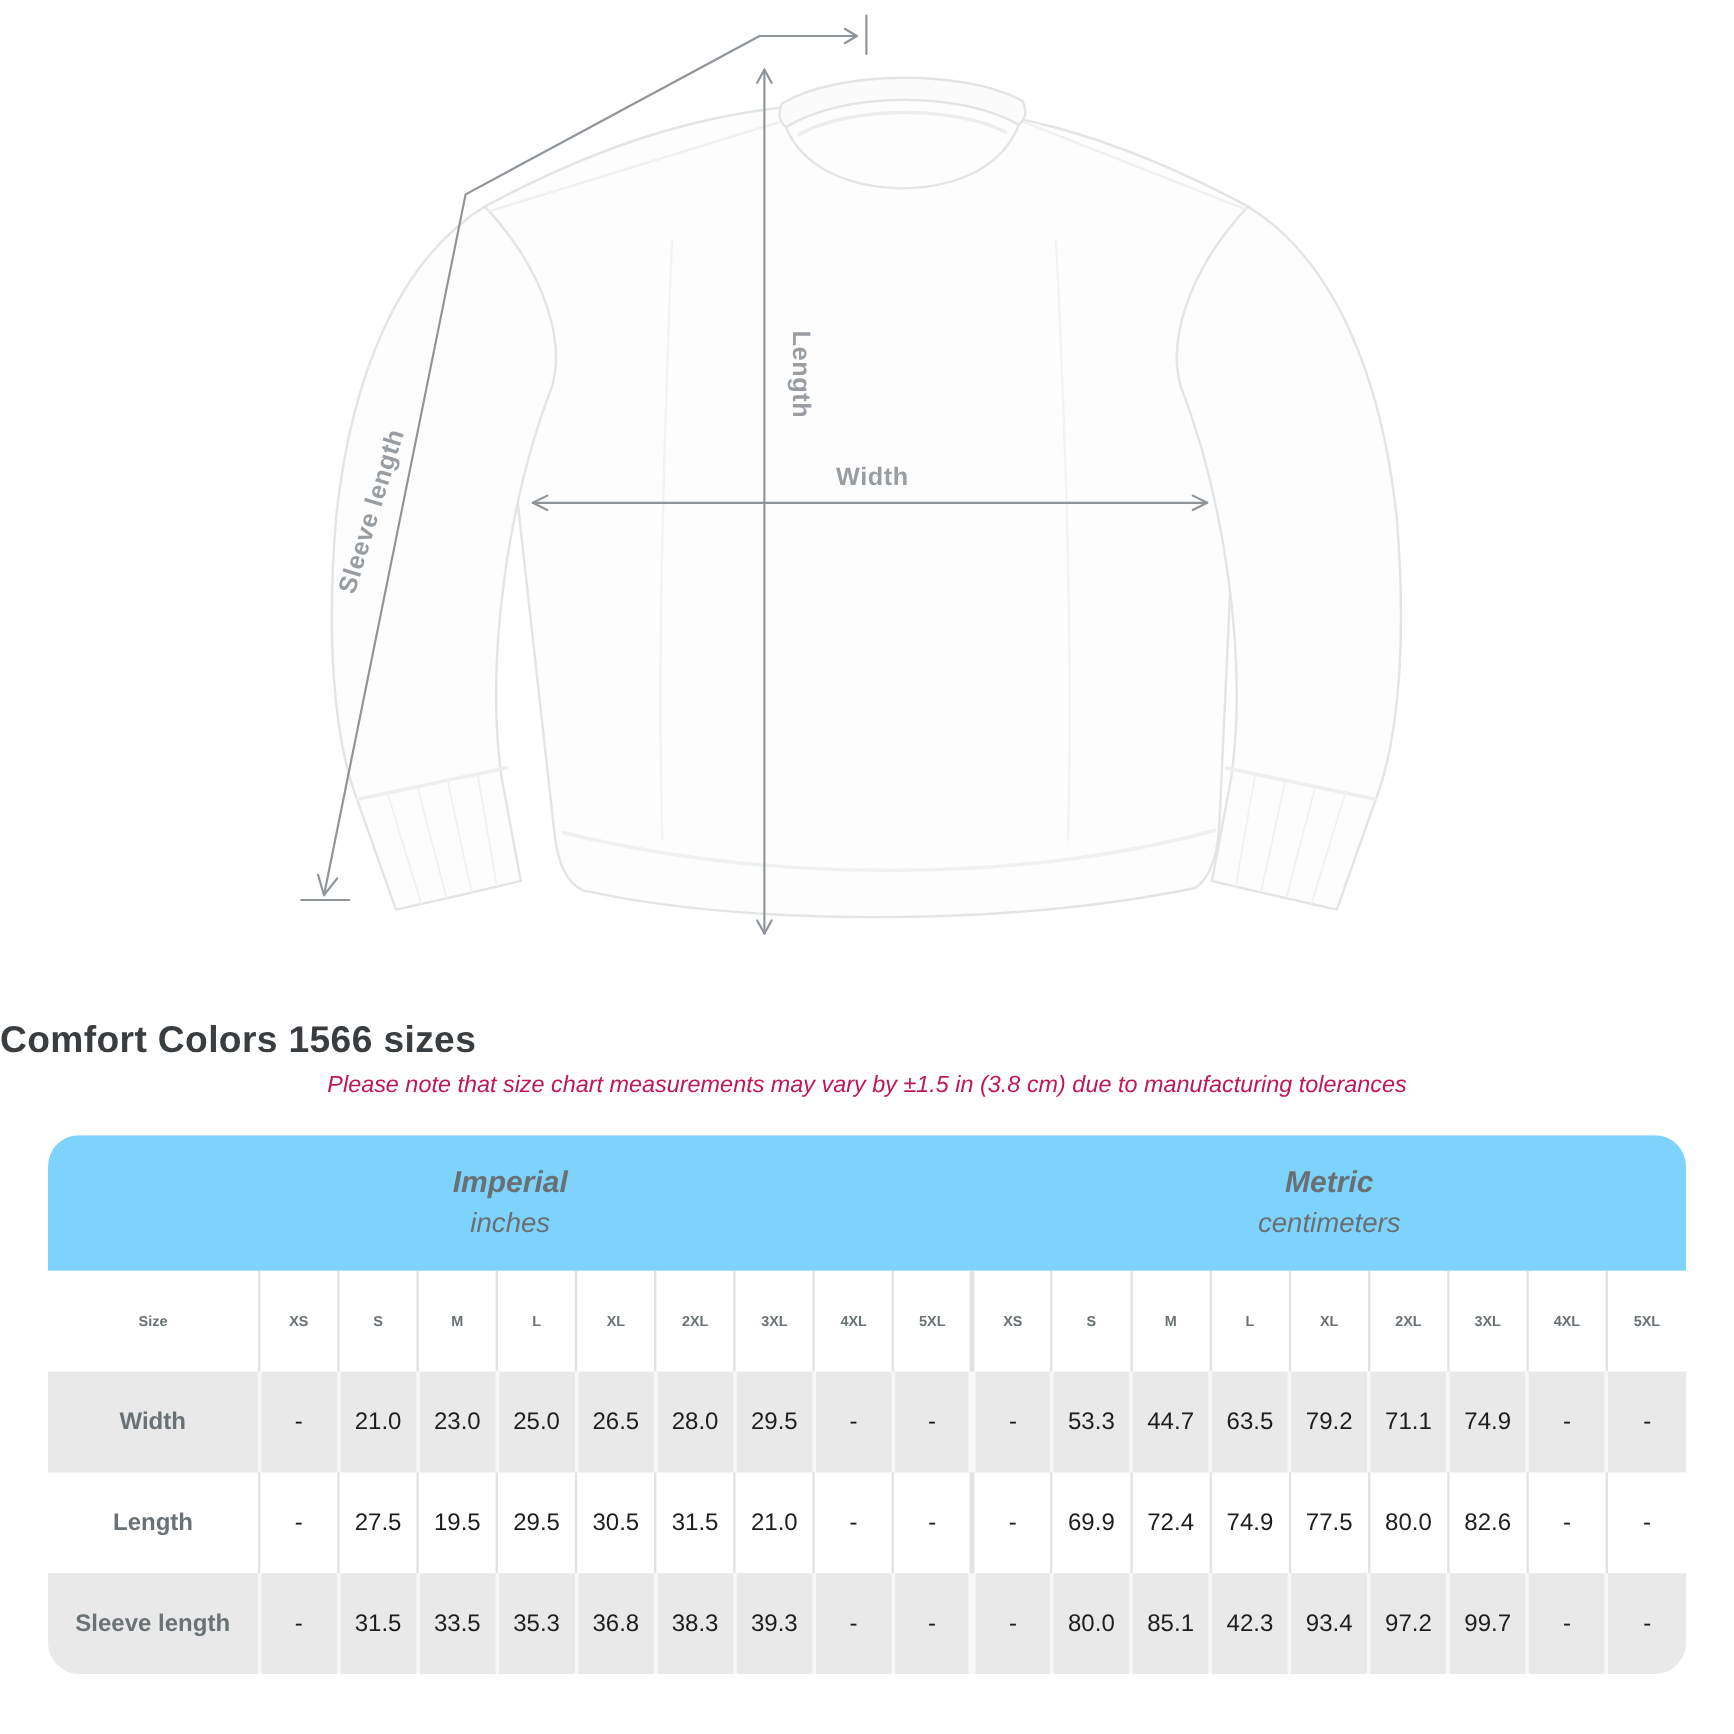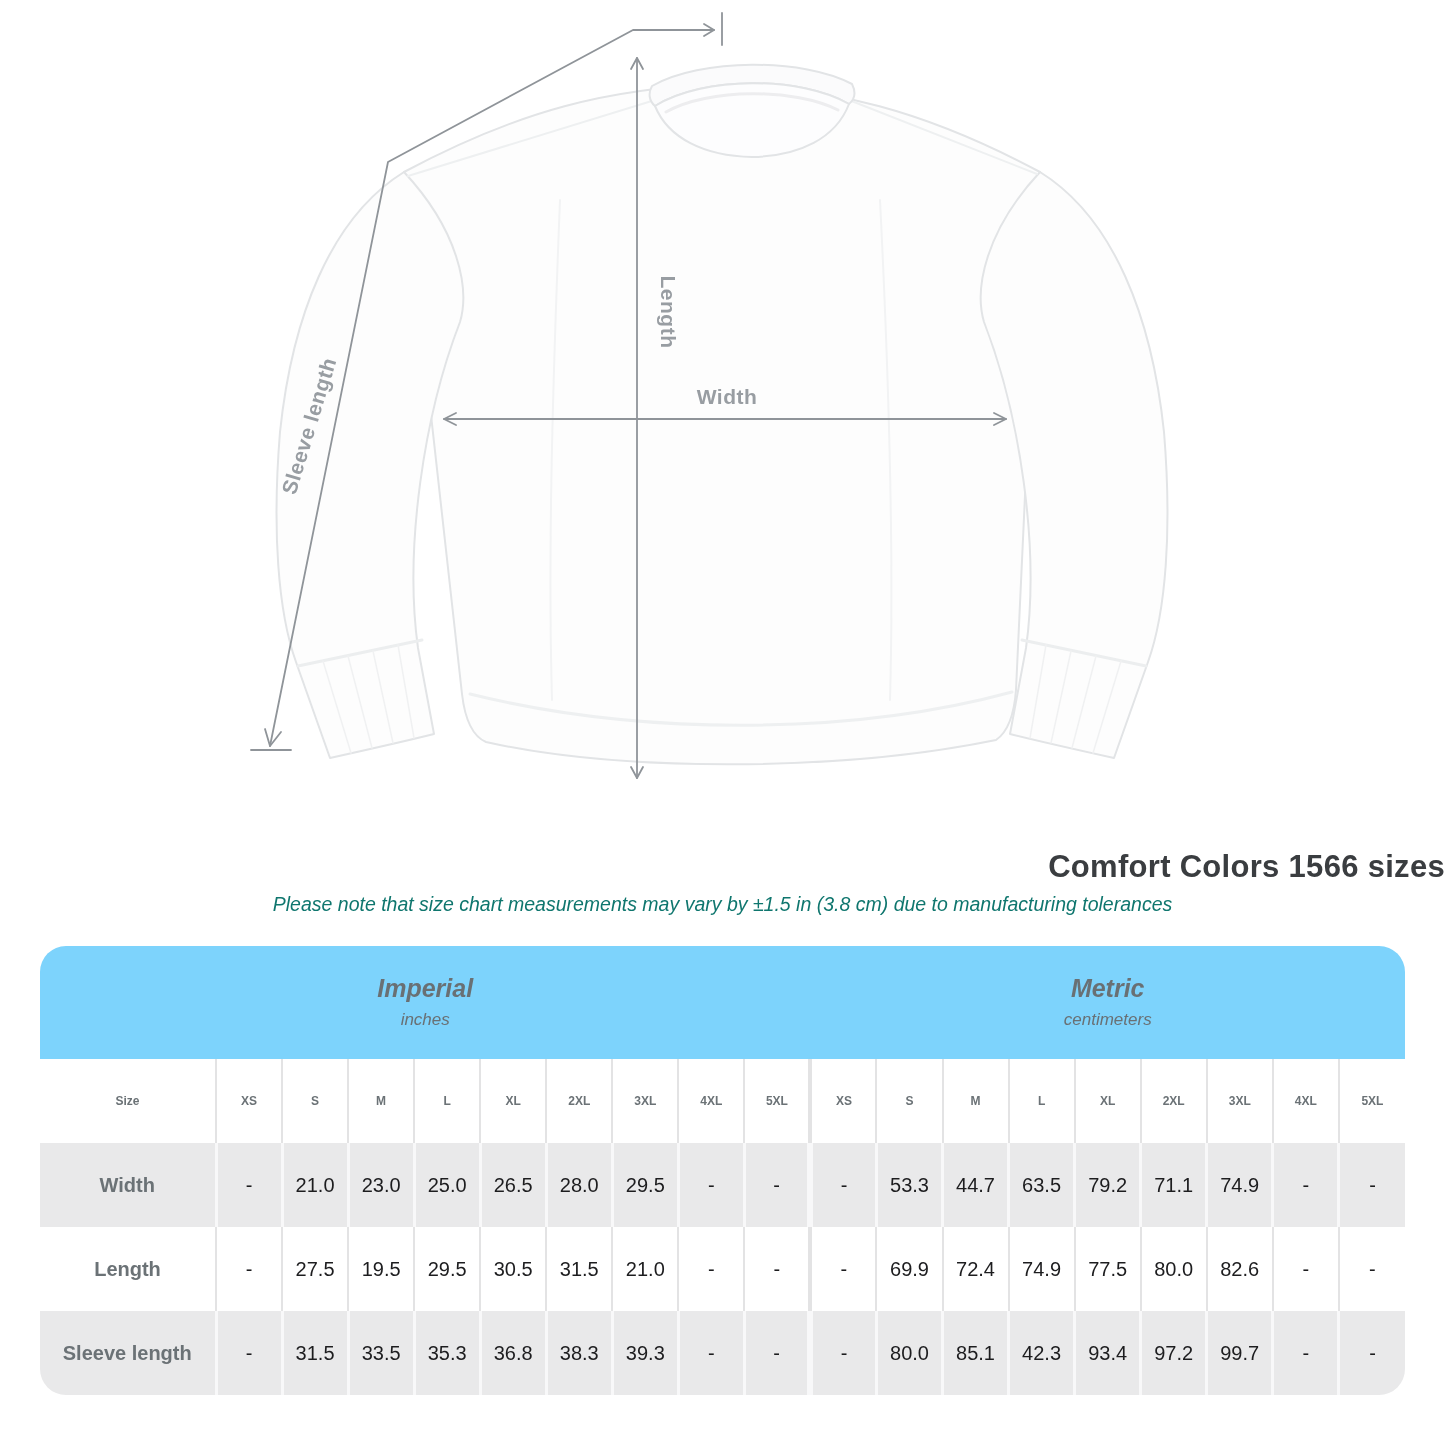--- a/index.html
+++ b/index.html
@@ -2,38 +2,38 @@
 <html><head>
 <meta charset="utf-8">
 <style>
   html,body { margin:0; padding:0; background:#ffffff; }
   body { width:1445px; height:1445px; font-family:"Liberation Sans", sans-serif; }
   .page { position:relative; width:1445px; height:1445px; background:#ffffff; overflow:hidden; }
 
   .illustration { display:block; width:1445px; height:835px; }
 
   .title {
-    margin:14px 0 0 0; text-align:right;
+    margin:14px 0 0 0; text-align:left;
     font-size:31px; font-weight:bold; color:#3a3d40; letter-spacing:0.3px;
   }
   .note {
     margin:8px 0 0 0; text-align:center; font-style:italic;
-    font-size:19.5px; color:#0f766e;
+    font-size:19.5px; color:#be185d;
   }
 
   .table-wrap {
     width:1365px; margin:30px auto 0 auto;
     border-radius:26px; overflow:hidden;
   }
   table.size-table { width:100%; border-collapse:collapse; table-layout:fixed; }
   col.c-size { width:176px; }
 
   tr.unit-row th { background:#7dd3fc; height:113px; vertical-align:middle; text-align:center; padding:0; }
   .unit-name { font-size:25px; font-weight:bold; font-style:italic; color:#697074; line-height:1.1; }
-  .unit-sub  { font-size:17px; font-weight:normal; font-style:italic; color:#697074; margin-top:7px; }
+  .unit-sub  { font-size:23px; font-weight:normal; font-style:italic; color:#697074; margin-top:7px; }
 
   tr.size-row { background:#ffffff; }
   tr.size-row th { height:84px; font-size:12px; font-weight:bold; color:#6b7276; text-align:center; vertical-align:middle; padding:0; }
 
   tr.data-row th, tr.data-row td { height:84px; text-align:center; vertical-align:middle; padding:0; }
   tr.data-row th.row-label { font-size:20px; font-weight:bold; color:#6b7276; }
   tr.data-row td { font-size:20px; color:#1d1d1f; }
 
   tr.white-row th + th, tr.white-row td + td, tr.white-row th + td { border-left:2px solid #e3e3e4; }
   tr.gray-row  { background:#e9e9ea; }

